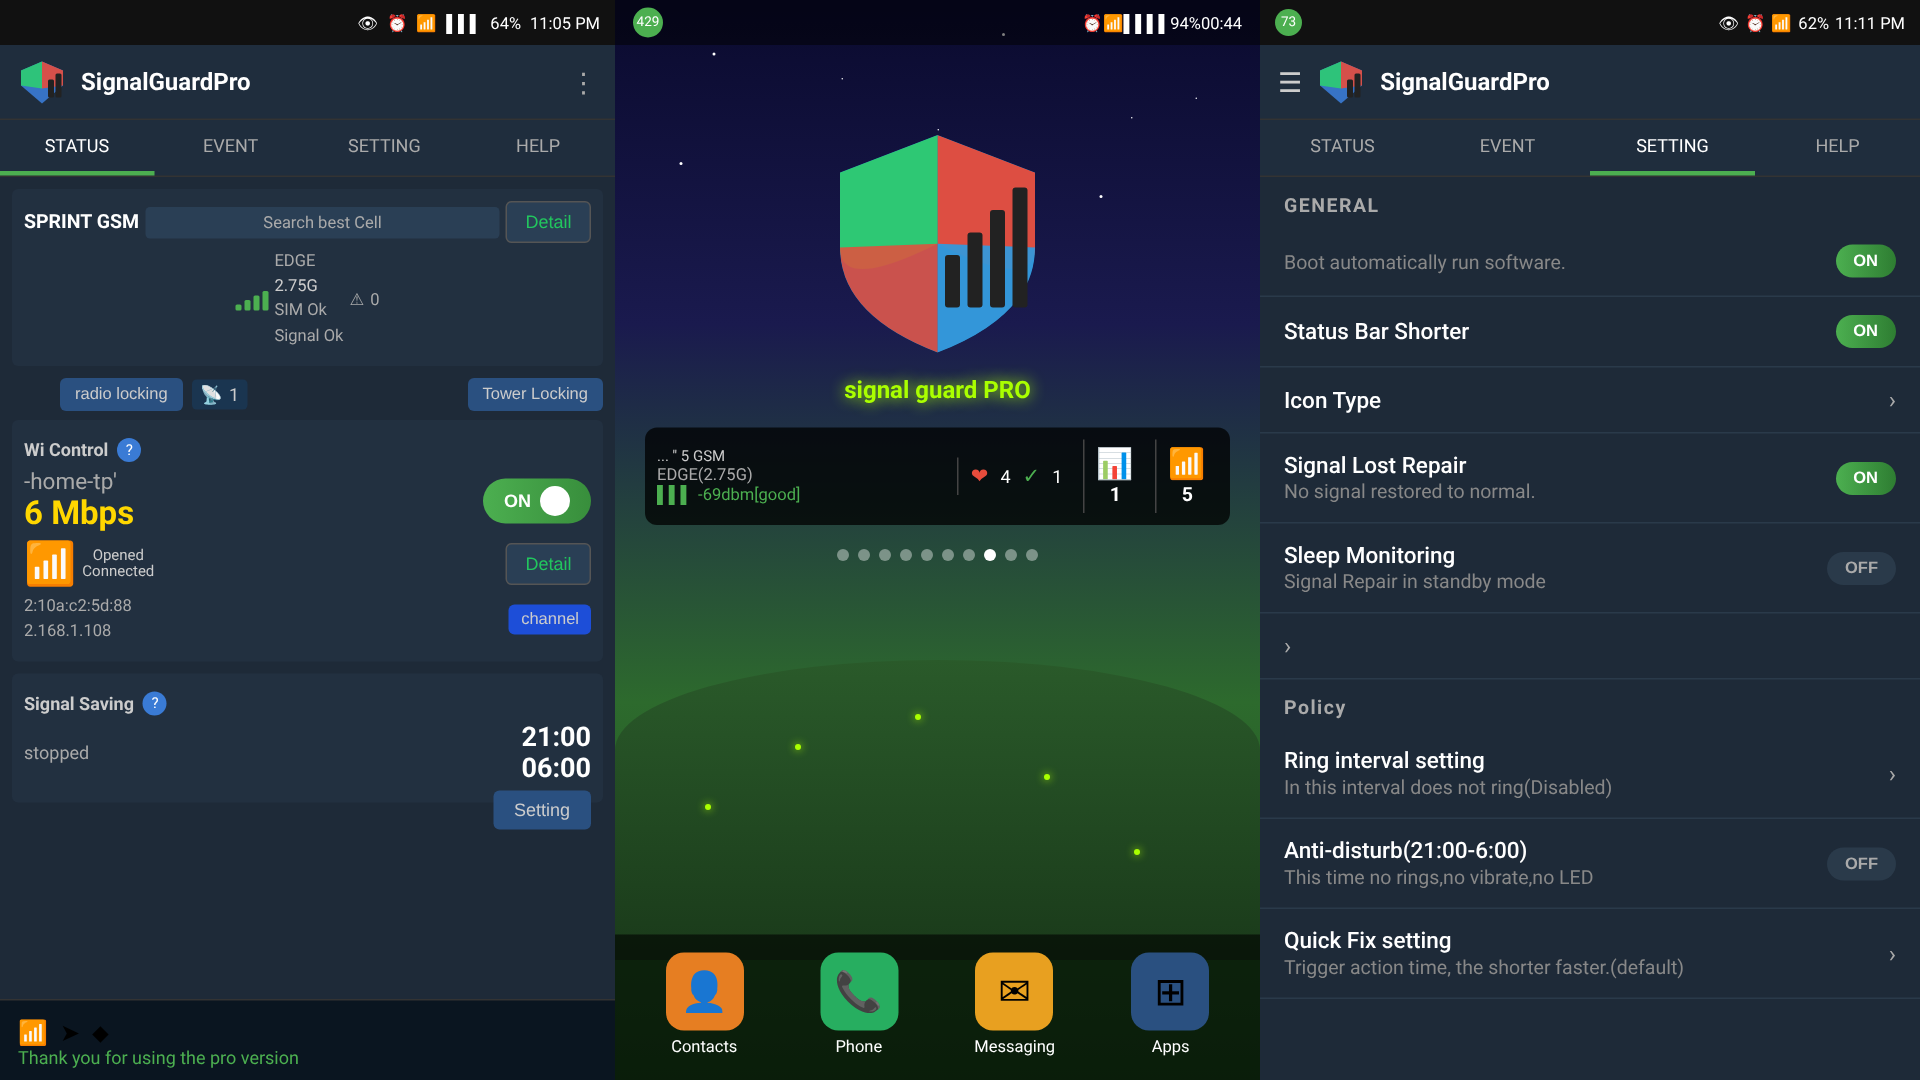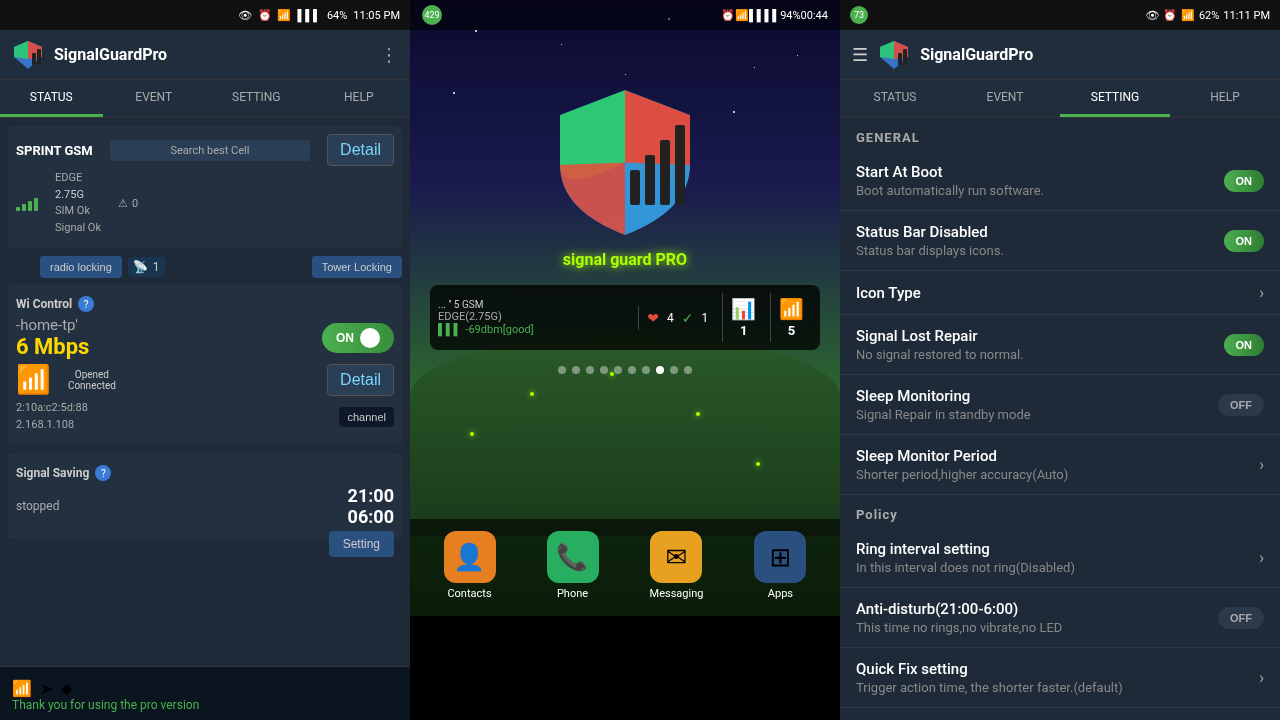--- a/index.html
+++ b/index.html
@@ -93,22 +93,23 @@
     .signal-info-block {
       background: #223040;
       border-radius: 4px;
       padding: 8px;
       margin-bottom: 8px;
     }
 
     .signal-row {
       display: flex;
       align-items: center;
-      gap: 17px;
+      gap: 4px;
       margin-bottom: 4px;
+      justify-content: center;
     }
 
     .carrier-name {
       color: #fff;
       font-size: 13px;
       font-weight: bold;
     }
 
     .search-cell-btn {
       background: #2a3f55;
@@ -116,25 +117,25 @@
       border: none;
       border-radius: 3px;
       padding: 4px 8px;
       font-size: 11px;
       flex: 1;
       text-align: center;
     }
 
     .detail-btn {
       background: #2a3f55;
-      color: #7dd3fc;
+      color: #22c55e;
       border: 1px solid #555;
       border-radius: 4px;
       padding: 6px 12px;
-      font-size: 16px;
+      font-size: 12px;
       cursor: pointer;
     }
 
     .signal-bars {
       display: flex;
       align-items: flex-end;
       gap: 2px;
       height: 16px;
     }
 
@@ -254,21 +255,21 @@
       font-size: 10px;
       text-align: center;
     }
 
     .ssid-text {
       color: #aaa;
       font-size: 15px;
     }
 
     .channel-btn {
-      background: #0f172a;
+      background: #1d4ed8;
       color: #ccc;
       border: none;
       border-radius: 4px;
       padding: 4px 8px;
       font-size: 11px;
     }
 
     .saving-row {
       display: flex;
       align-items: center;
@@ -313,21 +314,21 @@
     .icon-row {
       display: flex;
       gap: 8px;
       align-items: center;
       margin-top: 4px;
     }
 
     
     .panel-center {
       width: 430px;
-      height: 616px;
+      height: 720px;
       position: relative;
       overflow: hidden;
     }
 
     .center-bg {
       position: absolute;
       inset: 0;
       background: linear-gradient(to bottom, #0a0a2e 0%, #1a1a4e 30%, #2d6a2d 65%, #1a4a1a 100%);
     }
 
@@ -964,30 +965,28 @@
     <div class="nav-tab active">SETTING</div>
     <div class="nav-tab">HELP</div>
   </div>
 
   <div class="settings-content">
 
     <div class="settings-section-header">GENERAL</div>
 
     <div class="setting-item">
       <div class="setting-item-text">
-        <div class="setting-item-title">Start At Boot</div>
         <div class="setting-item-desc">Boot automatically run software.</div>
       </div>
       <button class="toggle-on-right">ON</button>
     </div>
 
     <div class="setting-item">
       <div class="setting-item-text">
-        <div class="setting-item-title">Status Bar Disabled</div>
-        <div class="setting-item-desc">Status bar displays icons.</div>
+        <div class="setting-item-title">Status Bar Shorter</div>
       </div>
       <button class="toggle-on-right">ON</button>
     </div>
 
     <div class="setting-item">
       <div class="setting-item-text">
         <div class="setting-item-title">Icon Type</div>
       </div>
       <span class="chevron-right">›</span>
     </div>
@@ -1002,24 +1001,20 @@
 
     <div class="setting-item">
       <div class="setting-item-text">
         <div class="setting-item-title">Sleep Monitoring</div>
         <div class="setting-item-desc">Signal Repair in standby mode</div>
       </div>
       <button class="toggle-off-right">OFF</button>
     </div>
 
     <div class="setting-item">
-      <div class="setting-item-text">
-        <div class="setting-item-title">Sleep Monitor Period</div>
-        <div class="setting-item-desc">Shorter period,higher accuracy(Auto)</div>
-      </div>
       <span class="chevron-right">›</span>
     </div>
 
     <div class="policy-header">Policy</div>
 
     <div class="setting-item">
       <div class="setting-item-text">
         <div class="setting-item-title">Ring interval setting</div>
         <div class="setting-item-desc">In this interval does not ring(Disabled)</div>
       </div>

